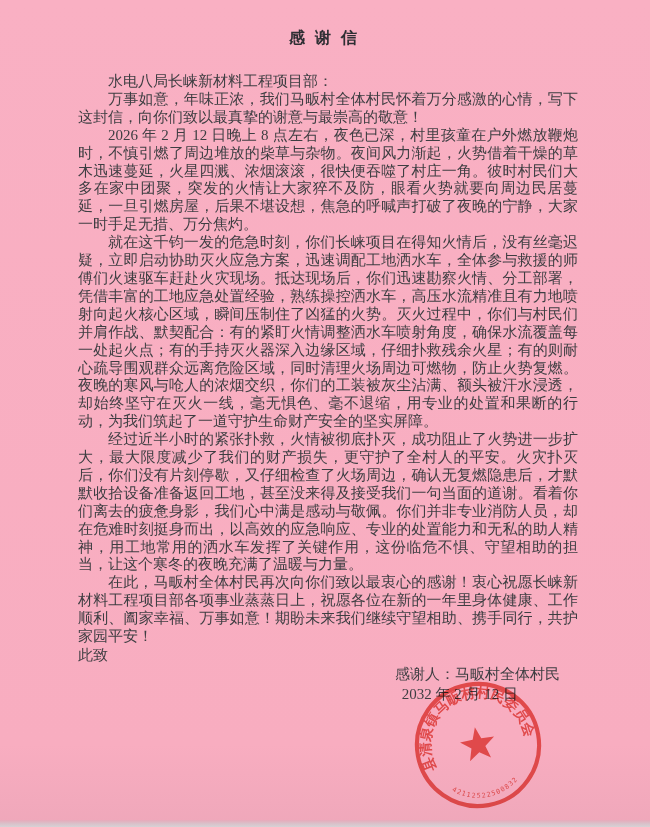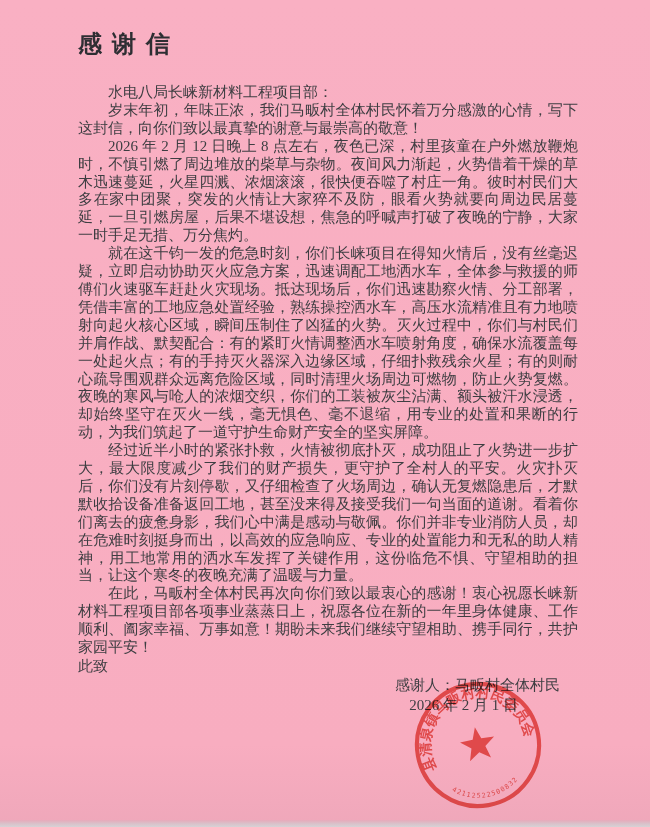--- a/index.html
+++ b/index.html
@@ -17,21 +17,22 @@
   .bottom-edge{
     position:absolute;left:0;right:0;bottom:0;height:7px;
     background:linear-gradient(180deg,#e7a9ba 0%,#d9c2ca 55%,#d6d2d5 100%);
   }
   .content{
     position:absolute;
     left:78px;right:72px;top:24px;
     color:#3e3e42;
   }
   .title{
-    font-size:24px;font-weight:700;
+    text-align:center;
+    font-size:16px;font-weight:700;
     letter-spacing:10px;
     color:#2e2e33;
     margin:4px 0 24px 0;
   }
   .body-text{
     font-size:15px;line-height:17.9px;font-weight:400;
     text-align:justify;
   }
   .salutation{margin:0 0 0 0;}
   .para{margin:0;text-indent:2em;}
@@ -59,33 +60,33 @@
 <body>
 
 <div class="paper">
 
   <div class="content">
 
     <div class="title">感谢信</div>
 
     <div class="body-text">
       <p class="para salutation">水电八局长崃新材料工程项目部：</p>
-      <p class="para">岁末年初，年味正浓，我们马畈村全体村民怀着万分感激的心情，写下这封信，向你们致以最真挚的谢意与最崇高的敬意！</p>
+      <p class="para">万事如意，年味正浓，我们马畈村全体村民怀着万分感激的心情，写下这封信，向你们致以最真挚的谢意与最崇高的敬意！</p>
       <p class="para">2026 年 2 月 12 日晚上 8 点左右，夜色已深，村里孩童在户外燃放鞭炮时，不慎引燃了周边堆放的柴草与杂物。夜间风力渐起，火势借着干燥的草木迅速蔓延，火星四溅、浓烟滚滚，很快便吞噬了村庄一角。彼时村民们大多在家中团聚，突发的火情让大家猝不及防，眼看火势就要向周边民居蔓延，一旦引燃房屋，后果不堪设想，焦急的呼喊声打破了夜晚的宁静，大家一时手足无措、万分焦灼。</p>
       <p class="para">就在这千钧一发的危急时刻，你们长崃项目在得知火情后，没有丝毫迟疑，立即启动协助灭火应急方案，迅速调配工地洒水车，全体参与救援的师傅们火速驱车赶赴火灾现场。抵达现场后，你们迅速勘察火情、分工部署，凭借丰富的工地应急处置经验，熟练操控洒水车，高压水流精准且有力地喷射向起火核心区域，瞬间压制住了凶猛的火势。灭火过程中，你们与村民们并肩作战、默契配合：有的紧盯火情调整洒水车喷射角度，确保水流覆盖每一处起火点；有的手持灭火器深入边缘区域，仔细扑救残余火星；有的则耐心疏导围观群众远离危险区域，同时清理火场周边可燃物，防止火势复燃。夜晚的寒风与呛人的浓烟交织，你们的工装被灰尘沾满、额头被汗水浸透，却始终坚守在灭火一线，毫无惧色、毫不退缩，用专业的处置和果断的行动，为我们筑起了一道守护生命财产安全的坚实屏障。</p>
       <p class="para">经过近半小时的紧张扑救，火情被彻底扑灭，成功阻止了火势进一步扩大，最大限度减少了我们的财产损失，更守护了全村人的平安。火灾扑灭后，你们没有片刻停歇，又仔细检查了火场周边，确认无复燃隐患后，才默默收拾设备准备返回工地，甚至没来得及接受我们一句当面的道谢。看着你们离去的疲惫身影，我们心中满是感动与敬佩。你们并非专业消防人员，却在危难时刻挺身而出，以高效的应急响应、专业的处置能力和无私的助人精神，用工地常用的洒水车发挥了关键作用，这份临危不惧、守望相助的担当，让这个寒冬的夜晚充满了温暖与力量。</p>
       <p class="para">在此，马畈村全体村民再次向你们致以最衷心的感谢！衷心祝愿长崃新材料工程项目部各项事业蒸蒸日上，祝愿各位在新的一年里身体健康、工作顺利、阖家幸福、万事如意！期盼未来我们继续守望相助、携手同行，共护家园平安！</p>
 
       <div class="closing">
         <div>此致</div>
       </div>
 
       <div class="signature">
         <div class="sig-name">感谢人：马畈村全体村民</div>
-        <div class="sig-date">2026 年 2 月 1 日</div>
+        <div class="sig-date">2032 年 2 月 12 日</div>
       </div>
     </div>
 
   </div>
 
   <svg class="stamp" viewBox="0 0 160 160" xmlns="http://www.w3.org/2000/svg">
     <defs>
       <path id="arcTop" d="M 25.5 99.8 A 58 58 0 1 1 134.5 99.8" fill="none"></path>
       <path id="arcBottom" d="M 28.9 118.5 A 64 64 0 0 0 131.1 118.5" fill="none"></path>
     </defs>

